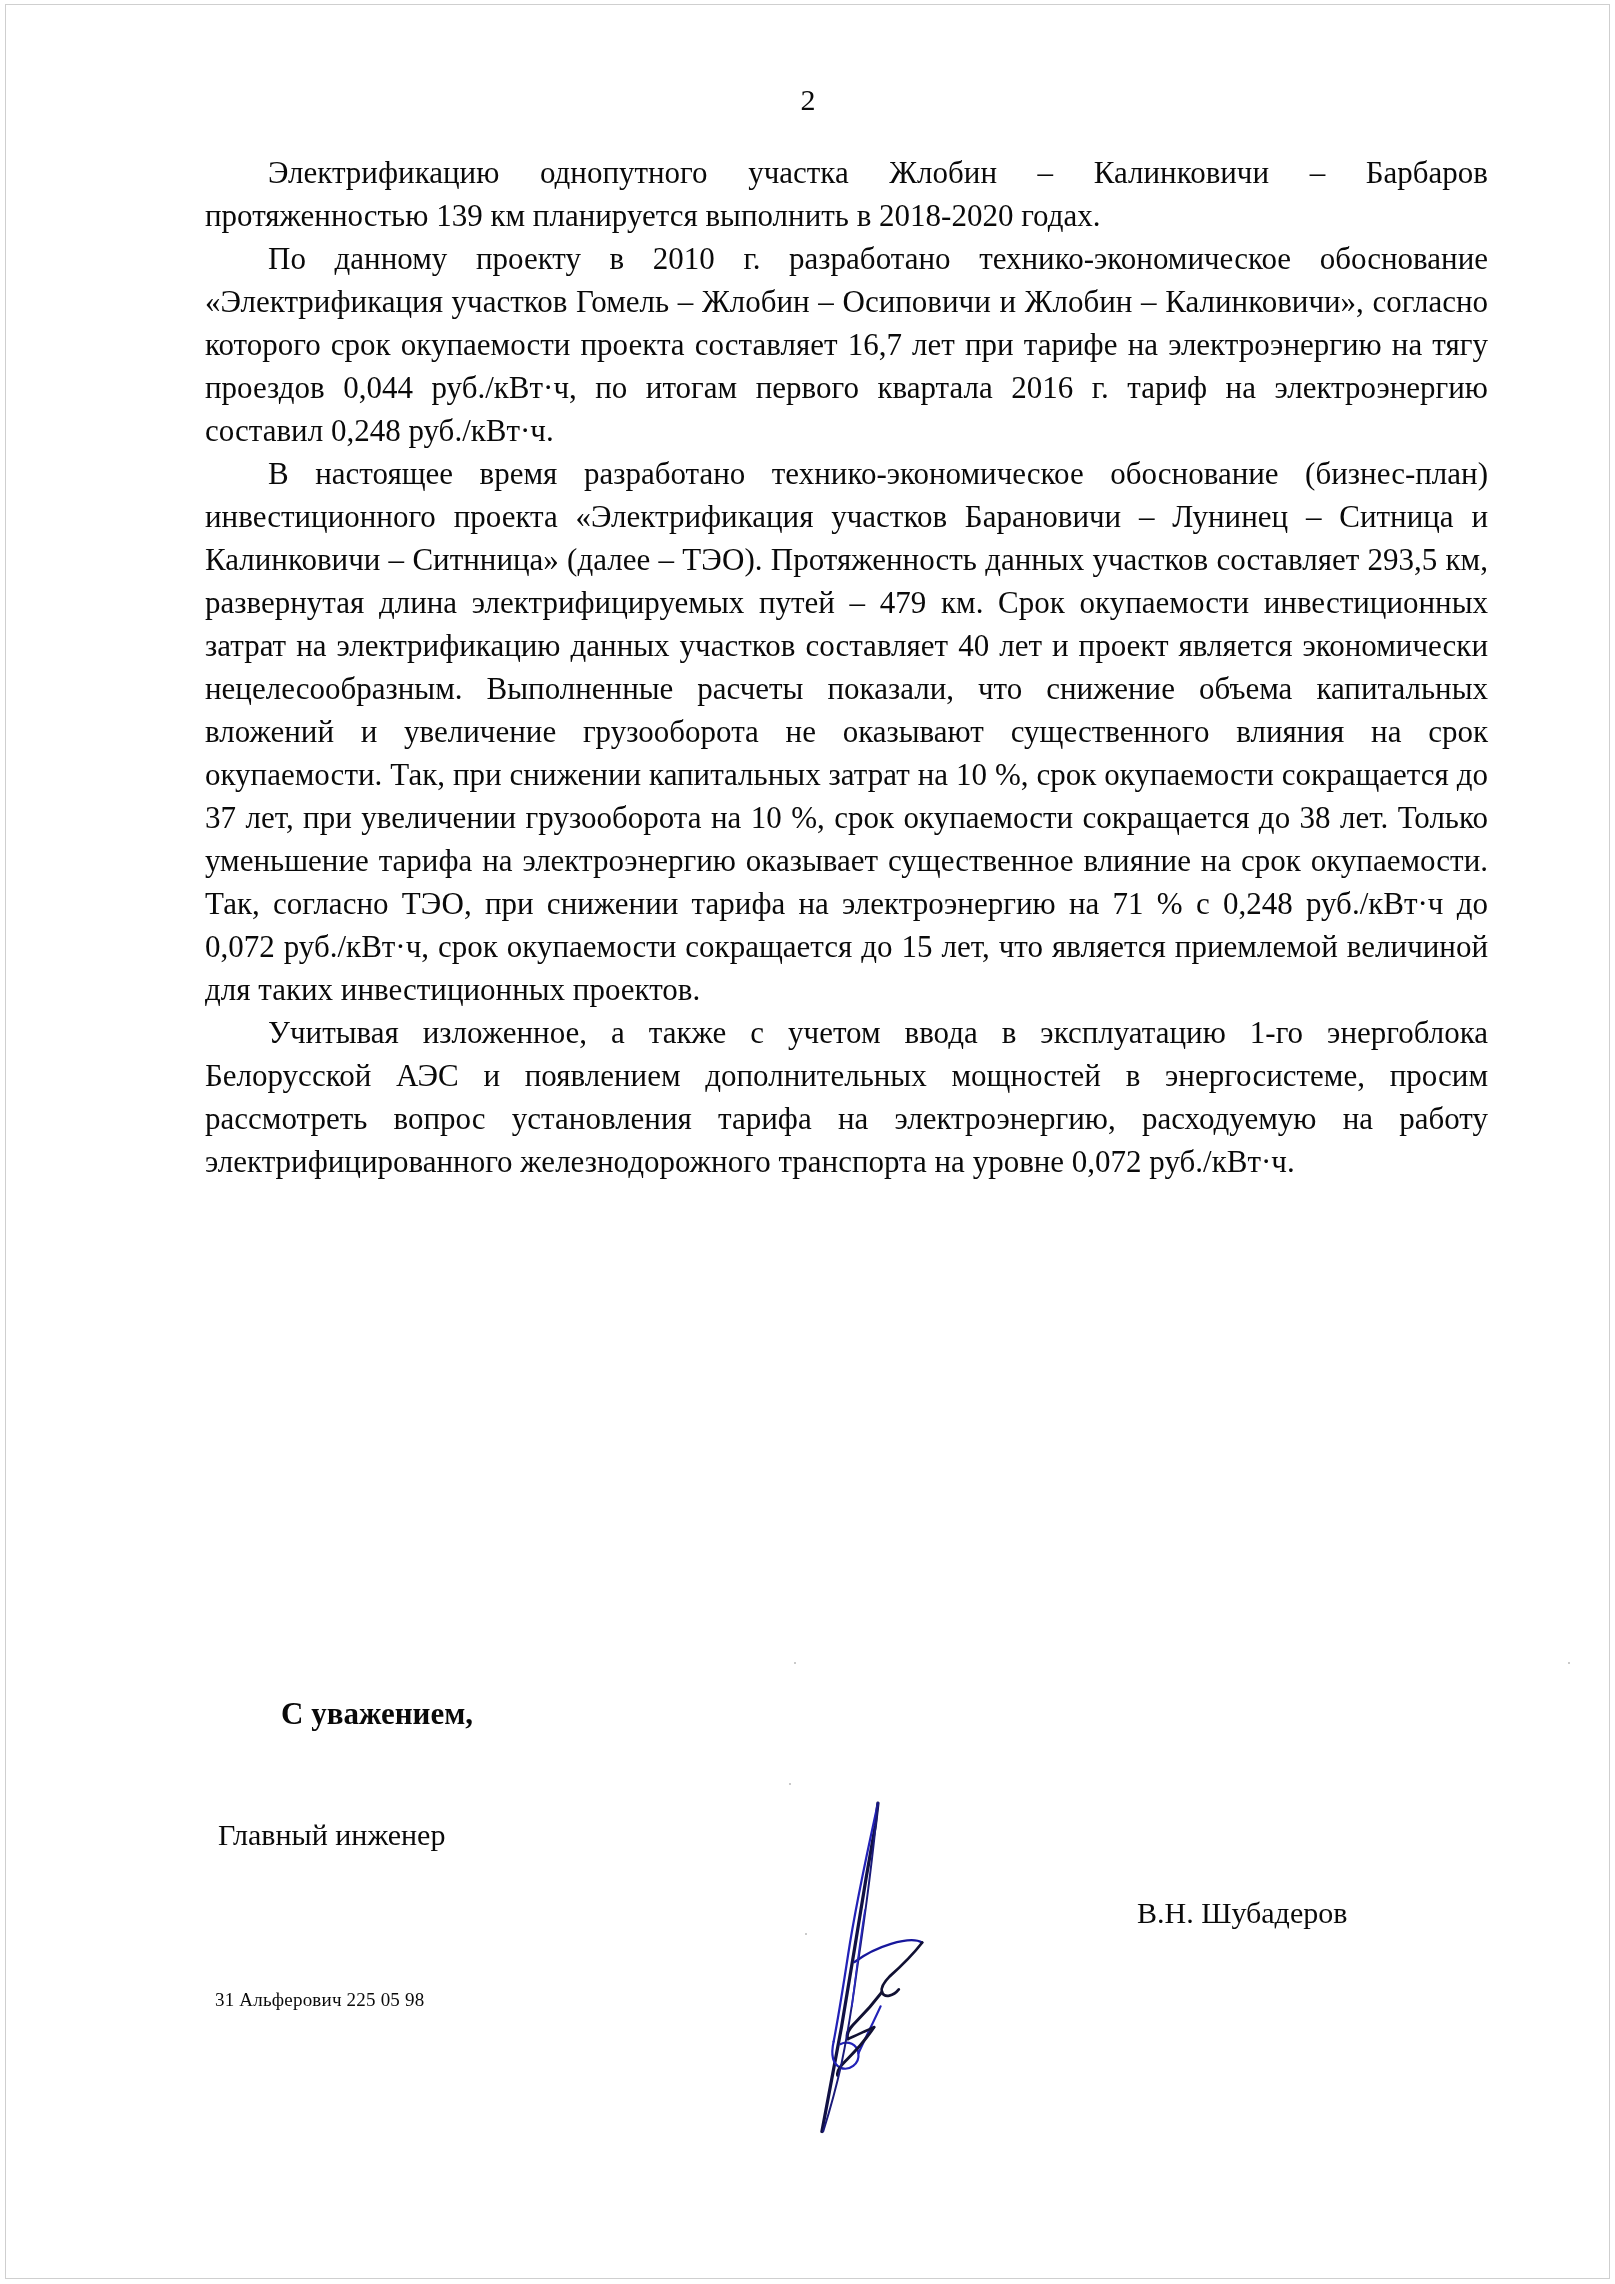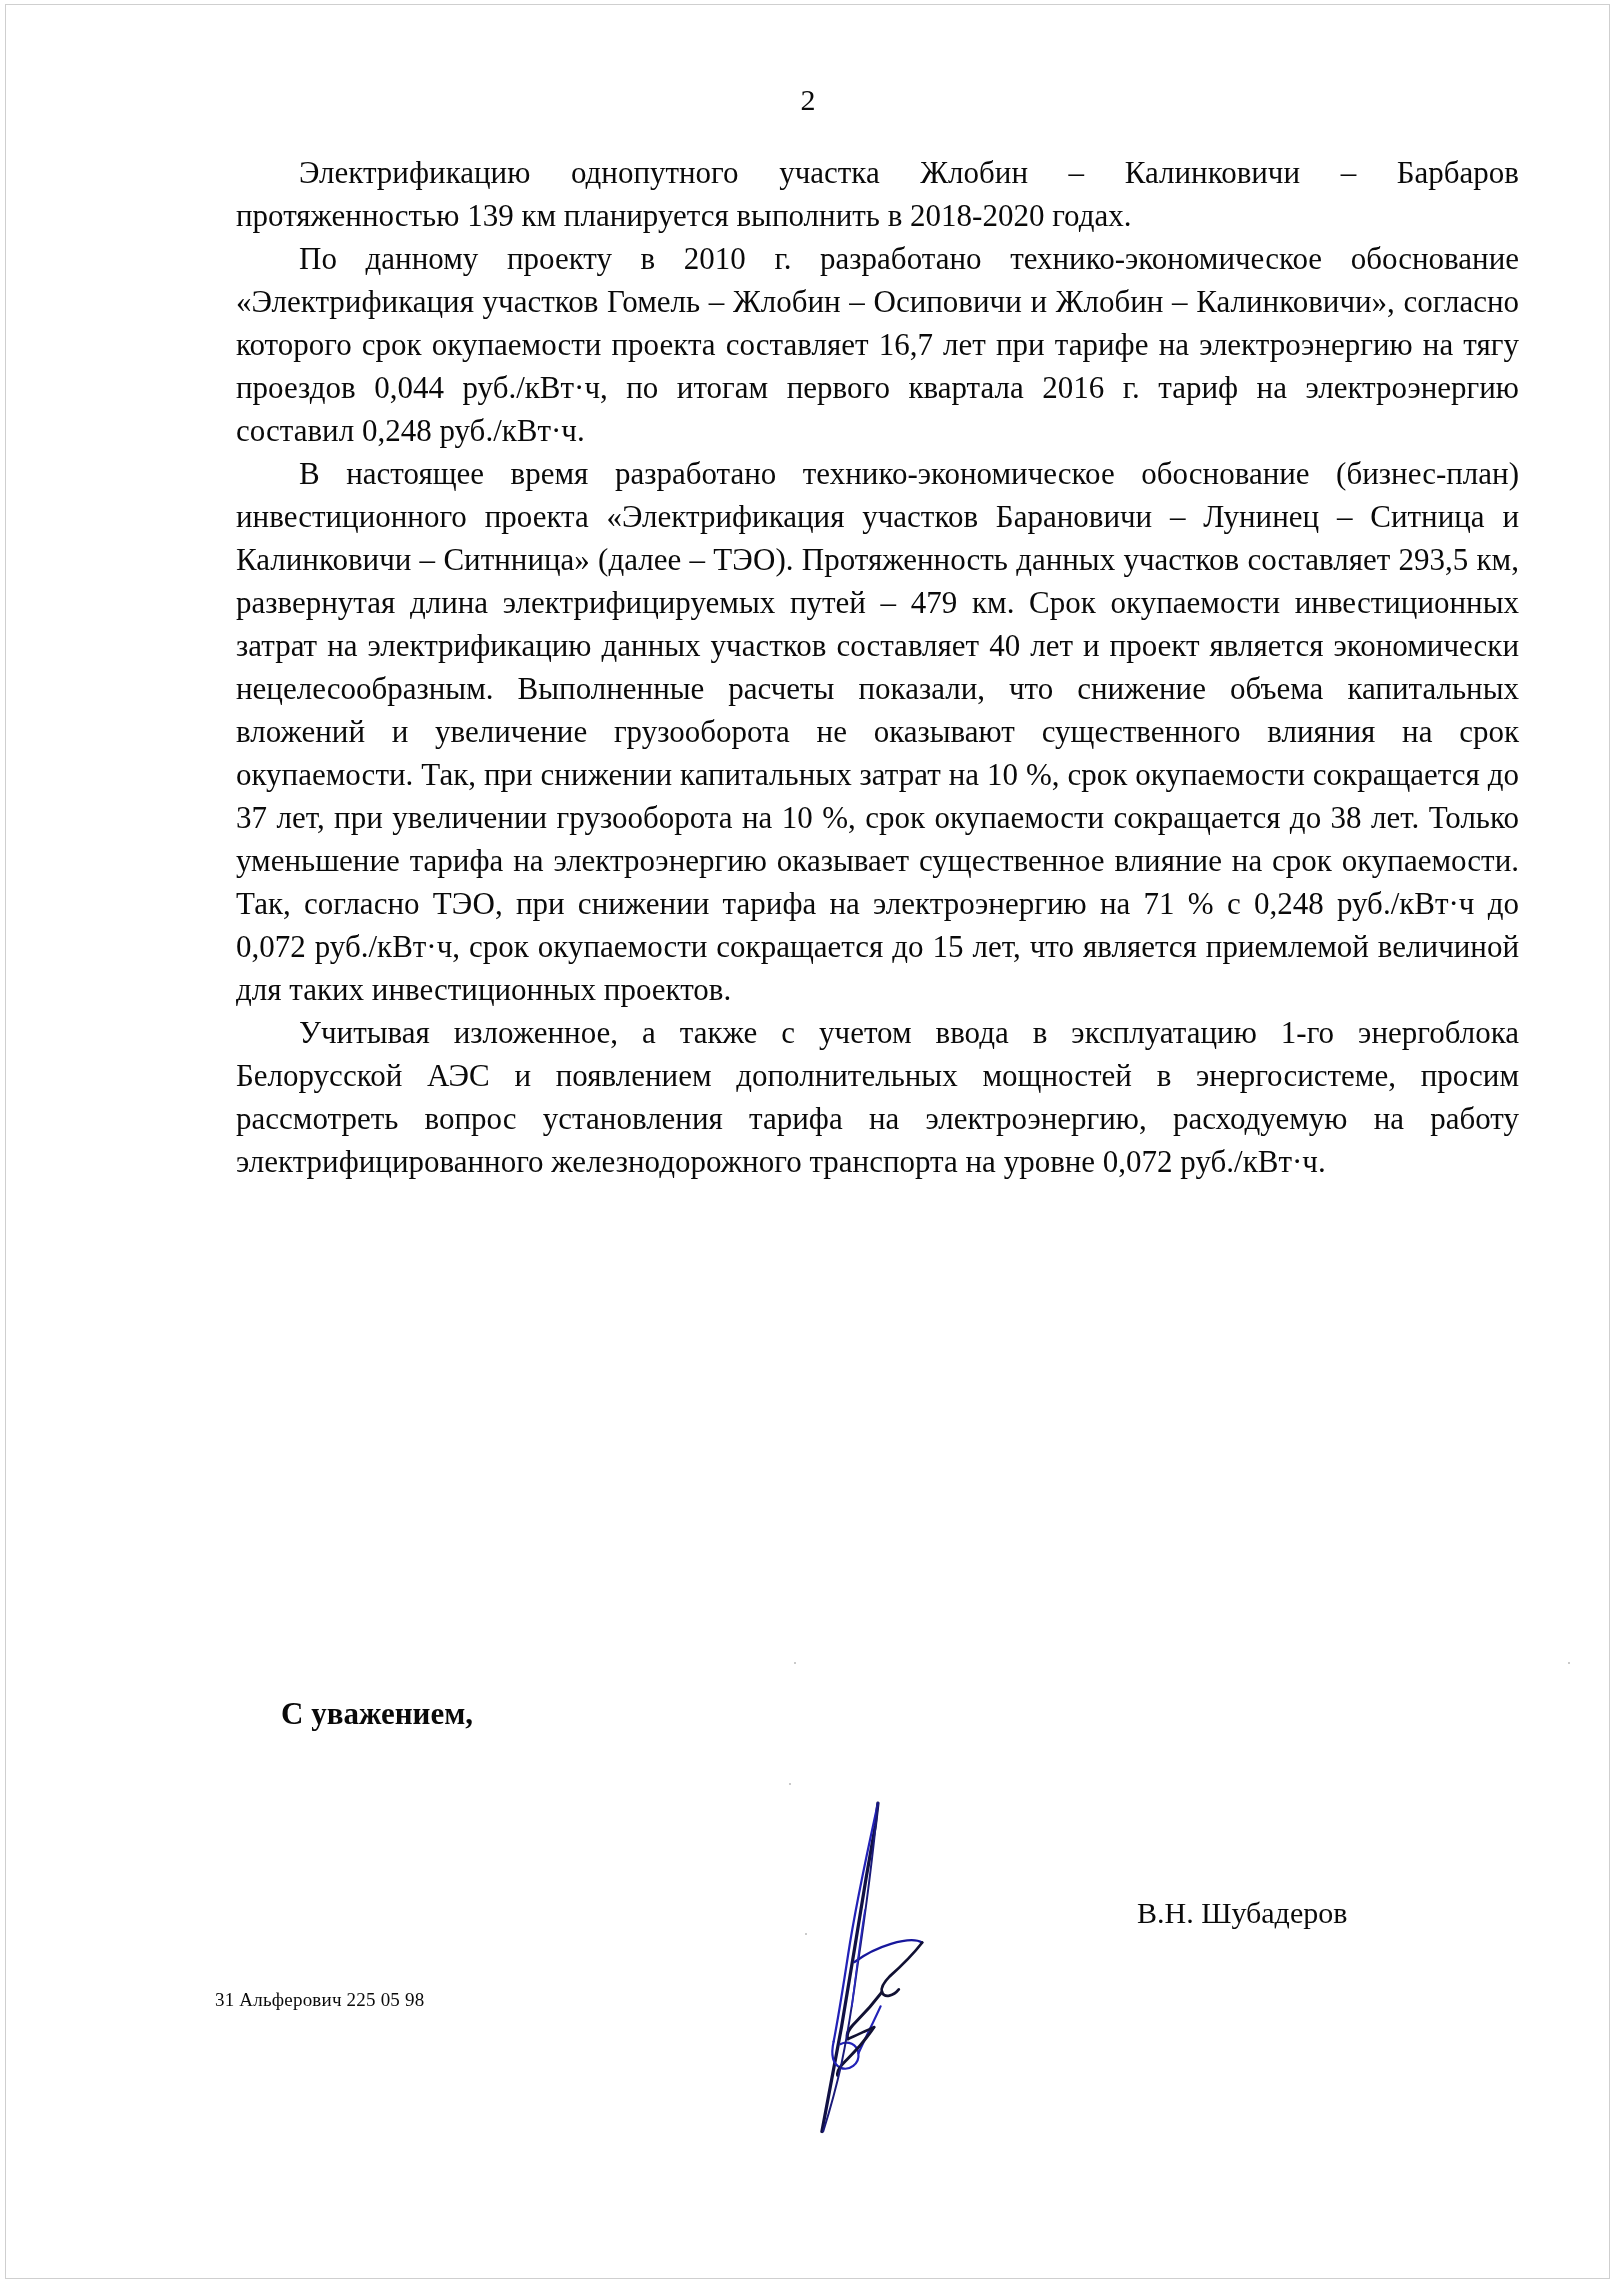--- a/index.html
+++ b/index.html
@@ -39,21 +39,21 @@
     top: 85px;
     width: 1616px;
     text-align: center;
     font-size: 30px;
     line-height: 1;
     letter-spacing: 0;
   }
 
   .body-text {
     position: absolute;
-    left: 236px;
+    left: 205px;
     top: 151px;
     width: 1283px;
     font-size: 31px;
     line-height: 43px;
     text-align: justify;
     text-justify: inter-word;
     hyphens: none;
   }
 
   .body-text p {
@@ -152,20 +152,21 @@
     <p>Электрификацию однопутного участка Жлобин – Калинковичи – Барбаров протяженностью 139 км планируется выполнить в 2018-2020 годах.</p>
     <p>По данному проекту в 2010 г. разработано технико-экономическое обоснование «Электрификация участков Гомель – Жлобин – Осиповичи и Жлобин – Калинковичи», согласно которого срок окупаемости проекта составляет 16,7 лет при тарифе на электроэнергию на тягу проездов 0,044 руб./кВт·ч, по итогам первого квартала 2016 г. тариф на электроэнергию составил 0,248 руб./кВт·ч.</p>
     <p>В настоящее время разработано технико-экономическое обоснование (бизнес-план) инвестиционного проекта «Электрификация участков Барановичи – Лунинец – Ситница и Калинковичи – Ситнница» (далее – ТЭО). Протяженность данных участков составляет 293,5 км, развернутая длина электрифицируемых путей – 479 км. Срок окупаемости инвестиционных затрат на электрификацию данных участков составляет 40 лет и проект является экономически нецелесообразным. Выполненные расчеты показали, что снижение объема капитальных вложений и увеличение грузооборота не оказывают существенного влияния на срок окупаемости. Так, при снижении капитальных затрат на 10 %, срок окупаемости сокращается до 37 лет, при увеличении грузооборота на 10 %, срок окупаемости сокращается до 38 лет. Только уменьшение тарифа на электроэнергию оказывает существенное влияние на срок окупаемости. Так, согласно ТЭО, при снижении тарифа на электроэнергию на 71 % с 0,248 руб./кВт·ч до 0,072 руб./кВт·ч, срок окупаемости сокращается до 15 лет, что является приемлемой величиной для таких инвестиционных проектов.</p>
     <p>Учитывая изложенное, а также с учетом ввода в эксплуатацию 1-го энергоблока Белорусской АЭС и появлением дополнительных мощностей в энергосистеме, просим рассмотреть вопрос установления тарифа на электроэнергию, расходуемую на работу электрифицированного железнодорожного транспорта на уровне 0,072 руб./кВт·ч.</p>
   </div>
 
   <div class="closing">С уважением,</div>
 
   <div class="signature-block">
     <div class="signer-title">
+      <div>Главный инженер</div>
     </div>
     <div class="signer-name">В.Н. Шубадеров</div>
   </div>
 
   <div class="signature-mark">
     <svg width="209" height="391" viewBox="0 0 320 600" xmlns="http://www.w3.org/2000/svg" aria-hidden="true">
       <g fill="none" stroke="#17179c" stroke-linecap="round" stroke-linejoin="round">
         <path d="M 110 590 L 140 430 L 160 310 L 178 200 L 192 120 L 196 86" stroke-width="5" stroke="#111144"></path>
         <path d="M 196 86 C 182 150, 162 240, 150 320 C 142 372, 136 410, 128 452" stroke-width="3.4" stroke="#2222b8"></path>
         <path d="M 128 452 C 124 470, 126 486, 138 492 C 152 498, 168 486, 166 470 C 164 456, 150 450, 138 456" stroke-width="3.4" stroke="#2222b8"></path>

